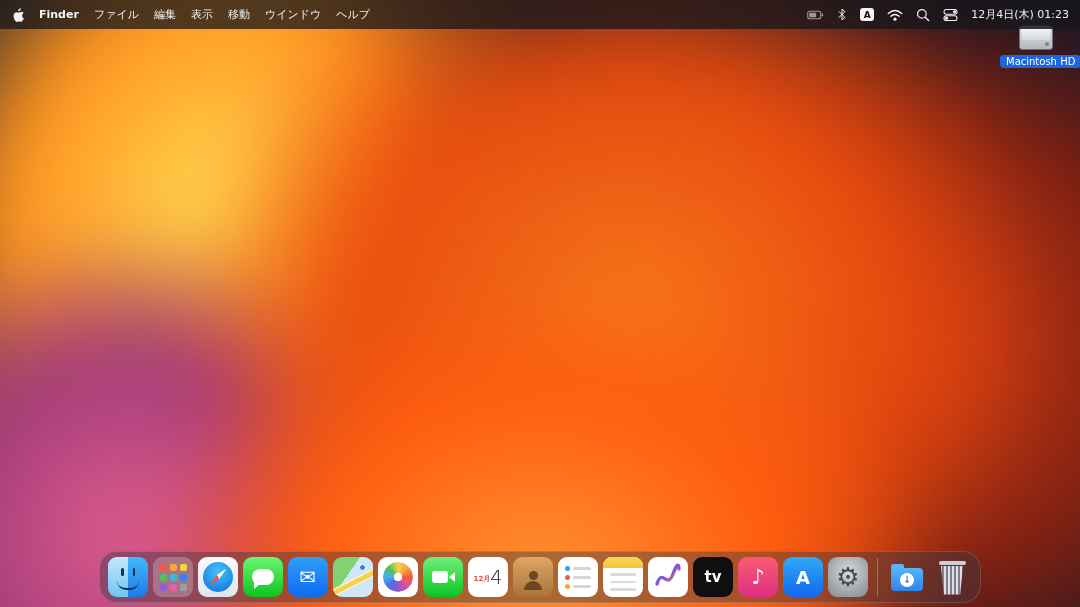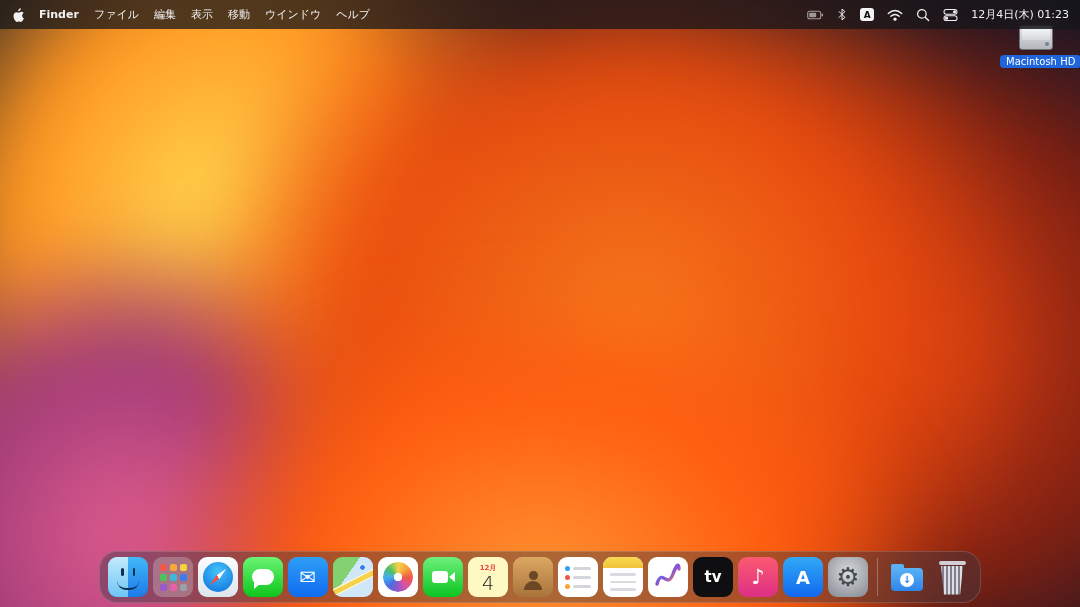--- a/index.html
+++ b/index.html
@@ -106,21 +106,21 @@
     -webkit-mask:radial-gradient(circle,transparent 0 4px,#000 4.5px);
     mask:radial-gradient(circle,transparent 0 4px,#000 4.5px); }
 
   
   .ic-facetime { background:linear-gradient(180deg,#6df07a,#0bc422); }
   .ft-cam { width:16px; height:12px; background:#fff; border-radius:3px; position:relative; margin-right:7px; }
   .ft-cam:after { content:""; position:absolute; right:-7px; top:1px;
     border-top:5px solid transparent; border-bottom:5px solid transparent; border-right:6px solid #fff; }
 
   
-  .ic-calendar { background:#fef9c3; flex-direction:column; }
+  .ic-calendar { background:#ffffff; }
   .cal-month { color:#e8483f; font-size:7px; line-height:9px; margin-top:4px; font-weight:700; }
   .cal-day { color:#19191c; font-size:19px; line-height:21px; font-weight:300; }
 
   
   .ic-contacts { background:linear-gradient(180deg,#dda763,#a8743a); flex-direction:column; }
   .ct-head { width:9px; height:9px; border-radius:50%; background:#6b4723; margin-top:6px; }
   .ct-body { width:18px; height:9px; border-radius:9px 9px 0 0; background:#6b4723; margin-top:1px; }
 
   
   .ic-reminders { background:#fff; flex-direction:column; align-items:flex-start; gap:4px; padding-left:7px; }

